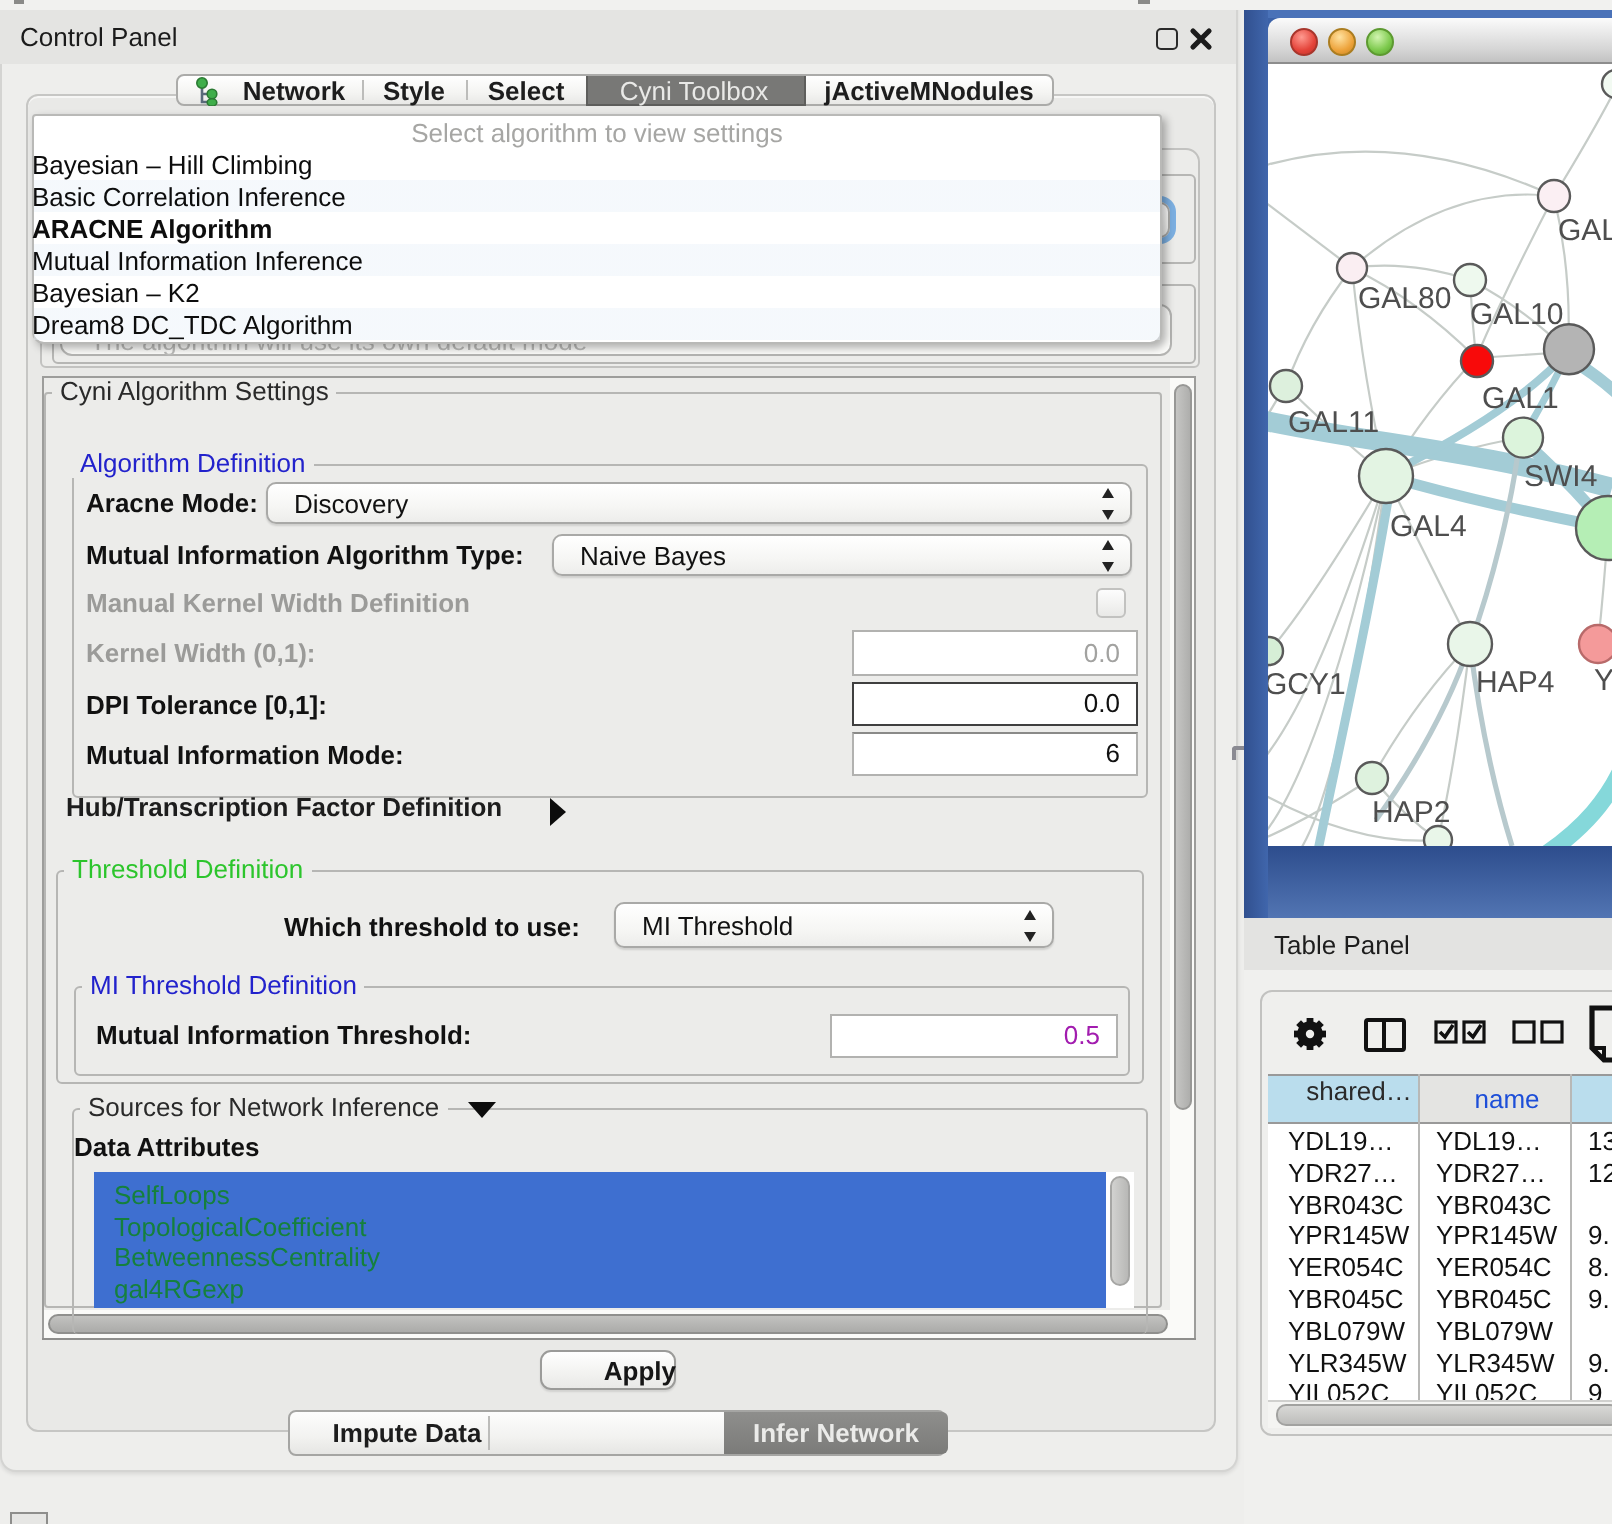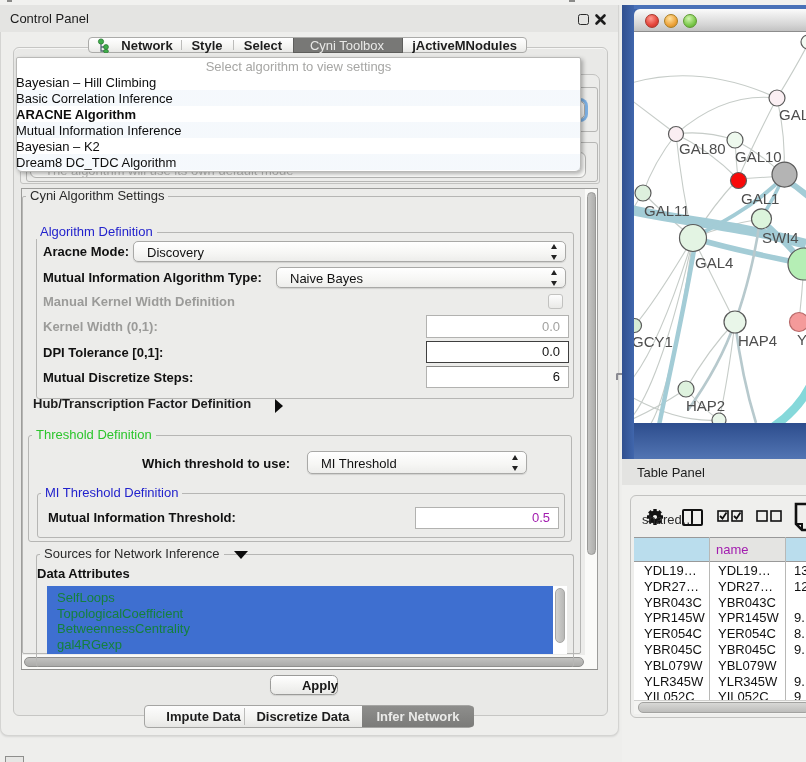--- a/index.html
+++ b/index.html
@@ -160,22 +160,22 @@
 <svg class="ab" style="left:794px;top:502px" width="12" height="30" viewBox="0 0 12 30">
  <path d="M2 2 L18 2 L18 28 L8 28 L2 22 Z" fill="#efefed" stroke="#111" stroke-width="2.6"></path>
  <path d="M2 22 L8 22 L8 28" fill="none" stroke="#111" stroke-width="2"></path>
 </svg>
 
 <div class="ab" style="left:634px;top:537px;width:172px;height:163px;background:#fff"></div>
 <div class="ab" style="left:634px;top:537px;width:172px;height:25px;background:#badded;border-top:1px solid #999;border-bottom:1px solid #999;box-sizing:border-box"></div>
 <div class="ab" style="left:710px;top:538px;width:75px;height:23px;background:#e4e4e2"></div>
 <div class="ab" style="left:709px;top:537px;width:1px;height:163px;background:#b8b8b6"></div>
 <div class="ab" style="left:785px;top:537px;width:1px;height:163px;background:#b8b8b6"></div>
-<div class="ab t13" style="left:642px;top:513px;width:75px;color:#2a2a2a">shared…</div>
-<div class="ab t13" style="left:716px;top:543px;width:75px;text-align:left;color:#a21caf">name</div>
+<div class="ab t13" style="left:642px;top:539px;width:75px;text-align:center;color:#2a2a2a">shared…</div>
+<div class="ab t13" style="left:716px;top:543px;width:75px;text-align:center;color:#1d4ed8">name</div>
 <div class="ab t13" style="left:644px;top:564.0px;color:#111">YDL19…</div>
 <div class="ab t13" style="left:718px;top:564.0px;color:#111">YDL19…</div>
 <div class="ab t13" style="left:794px;top:564.0px;color:#111">13</div>
 <div class="ab t13" style="left:644px;top:579.8px;color:#111">YDR27…</div>
 <div class="ab t13" style="left:718px;top:579.8px;color:#111">YDR27…</div>
 <div class="ab t13" style="left:794px;top:579.8px;color:#111">12</div>
 <div class="ab t13" style="left:644px;top:595.6px;color:#111">YBR043C</div>
 <div class="ab t13" style="left:718px;top:595.6px;color:#111">YBR043C</div>
 <div class="ab t13" style="left:644px;top:611.4px;color:#111">YPR145W</div>
 <div class="ab t13" style="left:718px;top:611.4px;color:#111">YPR145W</div>
@@ -239,21 +239,21 @@
   <span class="tx" style="color:#111">Naive Bayes</span>
     <span class="arr aru"></span>
     <span class="arr ard"></span>
 </div>
 <div class="ab t13 b" style="left:43px;top:295px;color:#9b9b99">Manual Kernel Width Definition</div>
 <div class="ab" style="left:548px;top:294px;width:13px;height:13px;border:1px solid #c2c2c0;border-radius:3px;background:linear-gradient(#fdfdfd,#e9e9e7)"></div>
 <div class="ab t13 b" style="left:43px;top:320px;color:#9b9b99">Kernel Width (0,1):</div>
 <div class="fld" style="left:426px;top:315px;width:143px;height:23px;color:#a2a2a0;line-height:21px">0.0</div>
 <div class="ab t13 b" style="left:43px;top:346px;color:#111">DPI Tolerance [0,1]:</div>
 <div class="fld" style="left:426px;top:341px;width:143px;height:22px;border:1.6px solid #3f3f3f;color:#111;line-height:19px">0.0</div>
-<div class="ab t13 b" style="left:43px;top:371px;color:#111">Mutual Discretize Steps:</div>
+<div class="ab t13 b" style="left:43px;top:371px;color:#111">Mutual Information Mode:</div>
 <div class="fld" style="left:426px;top:366px;width:143px;height:22px;border-top:1px solid #8a8a88;color:#111;line-height:20px">6</div>
 
 <div class="ab t13" style="left:33px;top:397px;color:#1d1d1d;font-weight:600">Hub/Transcription Factor Definition</div>
 <div class="ab" style="left:275px;top:399px;width:0;height:0;border-top:7.5px solid transparent;border-bottom:7.5px solid transparent;border-left:8.5px solid #0c0c0c"></div>
 
 <div class="grp" style="left:28px;top:435px;width:542px;height:105px"></div>
 <div class="gt" style="left:32px;top:428px;color:#2cc52c">Threshold Definition</div>
 <div class="ab t13 b" style="left:100px;top:457px;width:190px;text-align:right;color:#111">Which threshold to use:</div>
 <div class="combo" style="left:307px;top:451px;width:220px;height:23px">
   <span class="tx" style="color:#111">MI Threshold</span>
@@ -306,19 +306,18 @@
       <path d="M4 4 L4 13 L7 13 M4 9 L7 9"></path>
     </g>
  <circle cx="4" cy="3.5" r="2.6" fill="#3fae4a" stroke="#2b7a33" stroke-width="0.8"></circle>
  <circle cx="9" cy="9" r="2.4" fill="#3fae4a" stroke="#2b7a33" stroke-width="0.8"></circle>
  <ellipse cx="9" cy="13.2" rx="2.4" ry="1.8" fill="#3fae4a" stroke="#2b7a33" stroke-width="0.8"></ellipse>
 </svg>
 
 <div class="ab" style="left:144px;top:705px;width:329px;height:23px;background:linear-gradient(#fdfdfd,#f2f2f0 60%,#e6e6e4);border:1px solid #a5a5a3;border-radius:4px;box-sizing:border-box">
   <div class="sep" style="left:99px"></div>
   <div class="tabtx" style="left:9px;width:99px">Impute Data</div>
-  <div class="tabtx" style="left:99px;width:118px">Discretize Data</div>
   <div class="ab" style="left:217px;top:0;width:112px;height:21px;background:linear-gradient(#8e8e8c,#7b7b79);border-radius:0 3px 3px 0"></div>
   <div class="tabtx" style="left:217px;width:112px;color:#ebebe9;font-weight:700">Infer Network</div>
 </div>
 
 <div class="ab" style="left:5px;top:756px;width:19px;height:12px;background:#e6e6e4;border:1.5px solid #8e8e8c;box-sizing:border-box"></div>
 <div class="ab" style="left:616px;top:373px;width:4px;height:5px;border-left:2px solid #8a8a92;border-top:2px solid #8a8a92;border-radius:2px 0 0 0"></div>
 
 </body></html>

